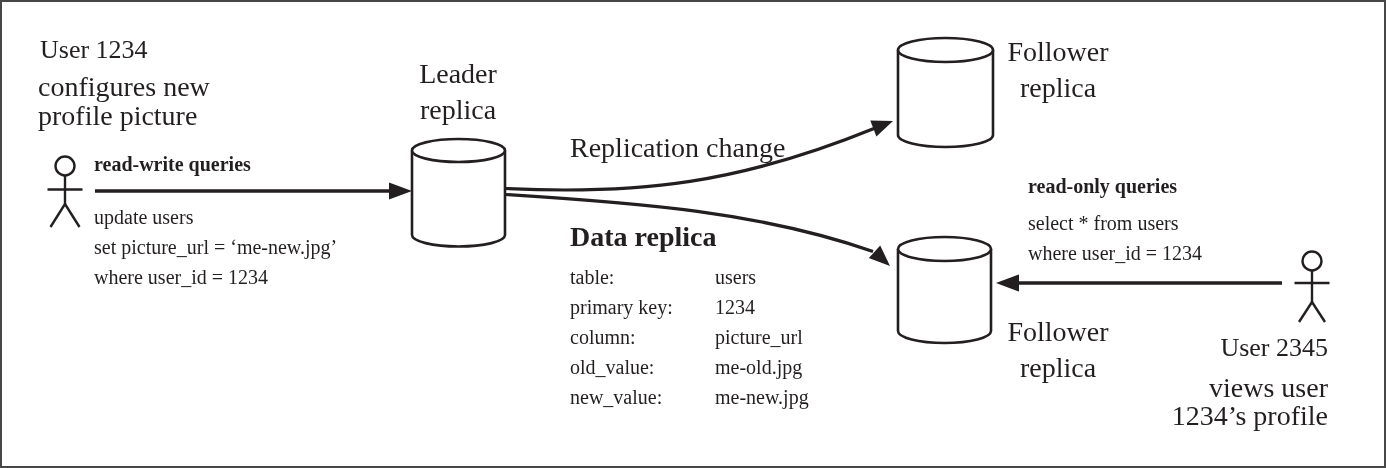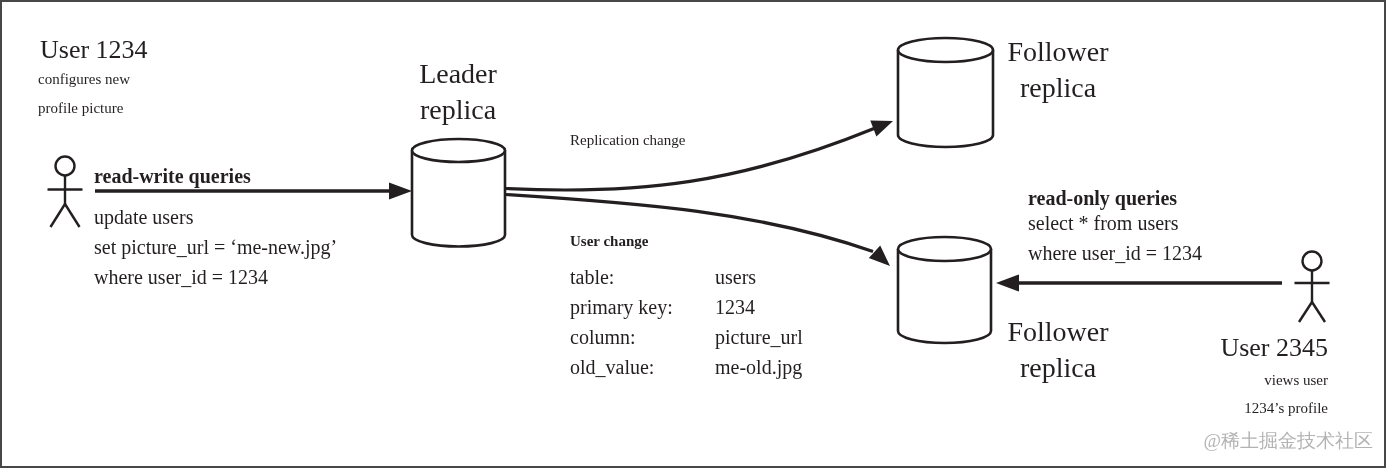--- a/index.html
+++ b/index.html
@@ -13,23 +13,23 @@
   }
   .frame{
     position:absolute;inset:0;
     border:2.5px solid #474747;
     pointer-events:none;
   }
   .shapes{position:absolute;left:0;top:0;}
   .txt{position:absolute;white-space:nowrap;line-height:1.2;}
   .big{font-size:26px;}
   .huge{font-size:28px;}
-  .body{font-size:15px;}
+  .body{font-size:28px;}
   .code{font-size:20px;}
-  .bold{font-weight:bold;margin-top:12px;}
+  .bold{font-weight:bold;}
   .center{text-align:center;}
   .right{text-align:right;}
   .qblock div{height:30px;line-height:30px;}
   .dc-table{position:absolute;left:570px;top:262px;font-size:20px;}
   .dc-row{height:30px;line-height:30px;}
   .dc-key{display:inline-block;width:145px;}
   .dc-val{display:inline-block;}
   .watermark{font-size:19px;color:#b3b3b3;}
   .replica-label{line-height:36px;}
 </style>
@@ -98,33 +98,36 @@
     <div>where user_id = 1234</div>
   </div>
 
   <div class="txt huge center replica-label" style="left:394px;top:56px;width:128px">
     <div>Leader</div>
     <div>replica</div>
   </div>
 
   <div class="txt body" style="left:570px;top:131px">Replication change</div>
 
-  <div class="txt body bold" style="left:570px;top:220px">User change</div>
+  <div class="txt body bold" style="left:570px;top:220px">Data replica</div>
   <div class="dc-table">
     <div class="dc-row">
       <span class="dc-key">table:</span><span class="dc-val">users</span>
     </div>
     <div class="dc-row">
       <span class="dc-key">primary key:</span><span class="dc-val">1234</span>
     </div>
     <div class="dc-row">
       <span class="dc-key">column:</span><span class="dc-val">picture_url</span>
     </div>
     <div class="dc-row">
       <span class="dc-key">old_value:</span><span class="dc-val">me-old.jpg</span>
+    </div>
+    <div class="dc-row">
+      <span class="dc-key">new_value:</span><span class="dc-val">me-new.jpg</span>
     </div>
   </div>
 
   <div class="txt huge center replica-label" style="left:996px;top:34px;width:124px">
     <div>Follower</div>
     <div>replica</div>
   </div>
 
   <div class="txt code" style="left:1028px;top:211px">select * from users</div>
   <div class="txt code bold" style="left:1028px;top:174px">read-only queries</div>
@@ -132,16 +135,15 @@
 
   <div class="txt huge center replica-label" style="left:996px;top:314px;width:124px">
     <div>Follower</div>
     <div>replica</div>
   </div>
 
   <div class="txt big right" style="right:58px;top:332px">User 2345</div>
   <div class="txt body right" style="right:58px;top:371px">views user</div>
   <div class="txt body right" style="right:58px;top:399px">1234’s profile</div>
 
-  <div class="txt right watermark" style="right:13px;top:430px">@稀土掘金技术社区</div>
 
   <div class="frame"></div>
 </div>
 
 </body></html>

